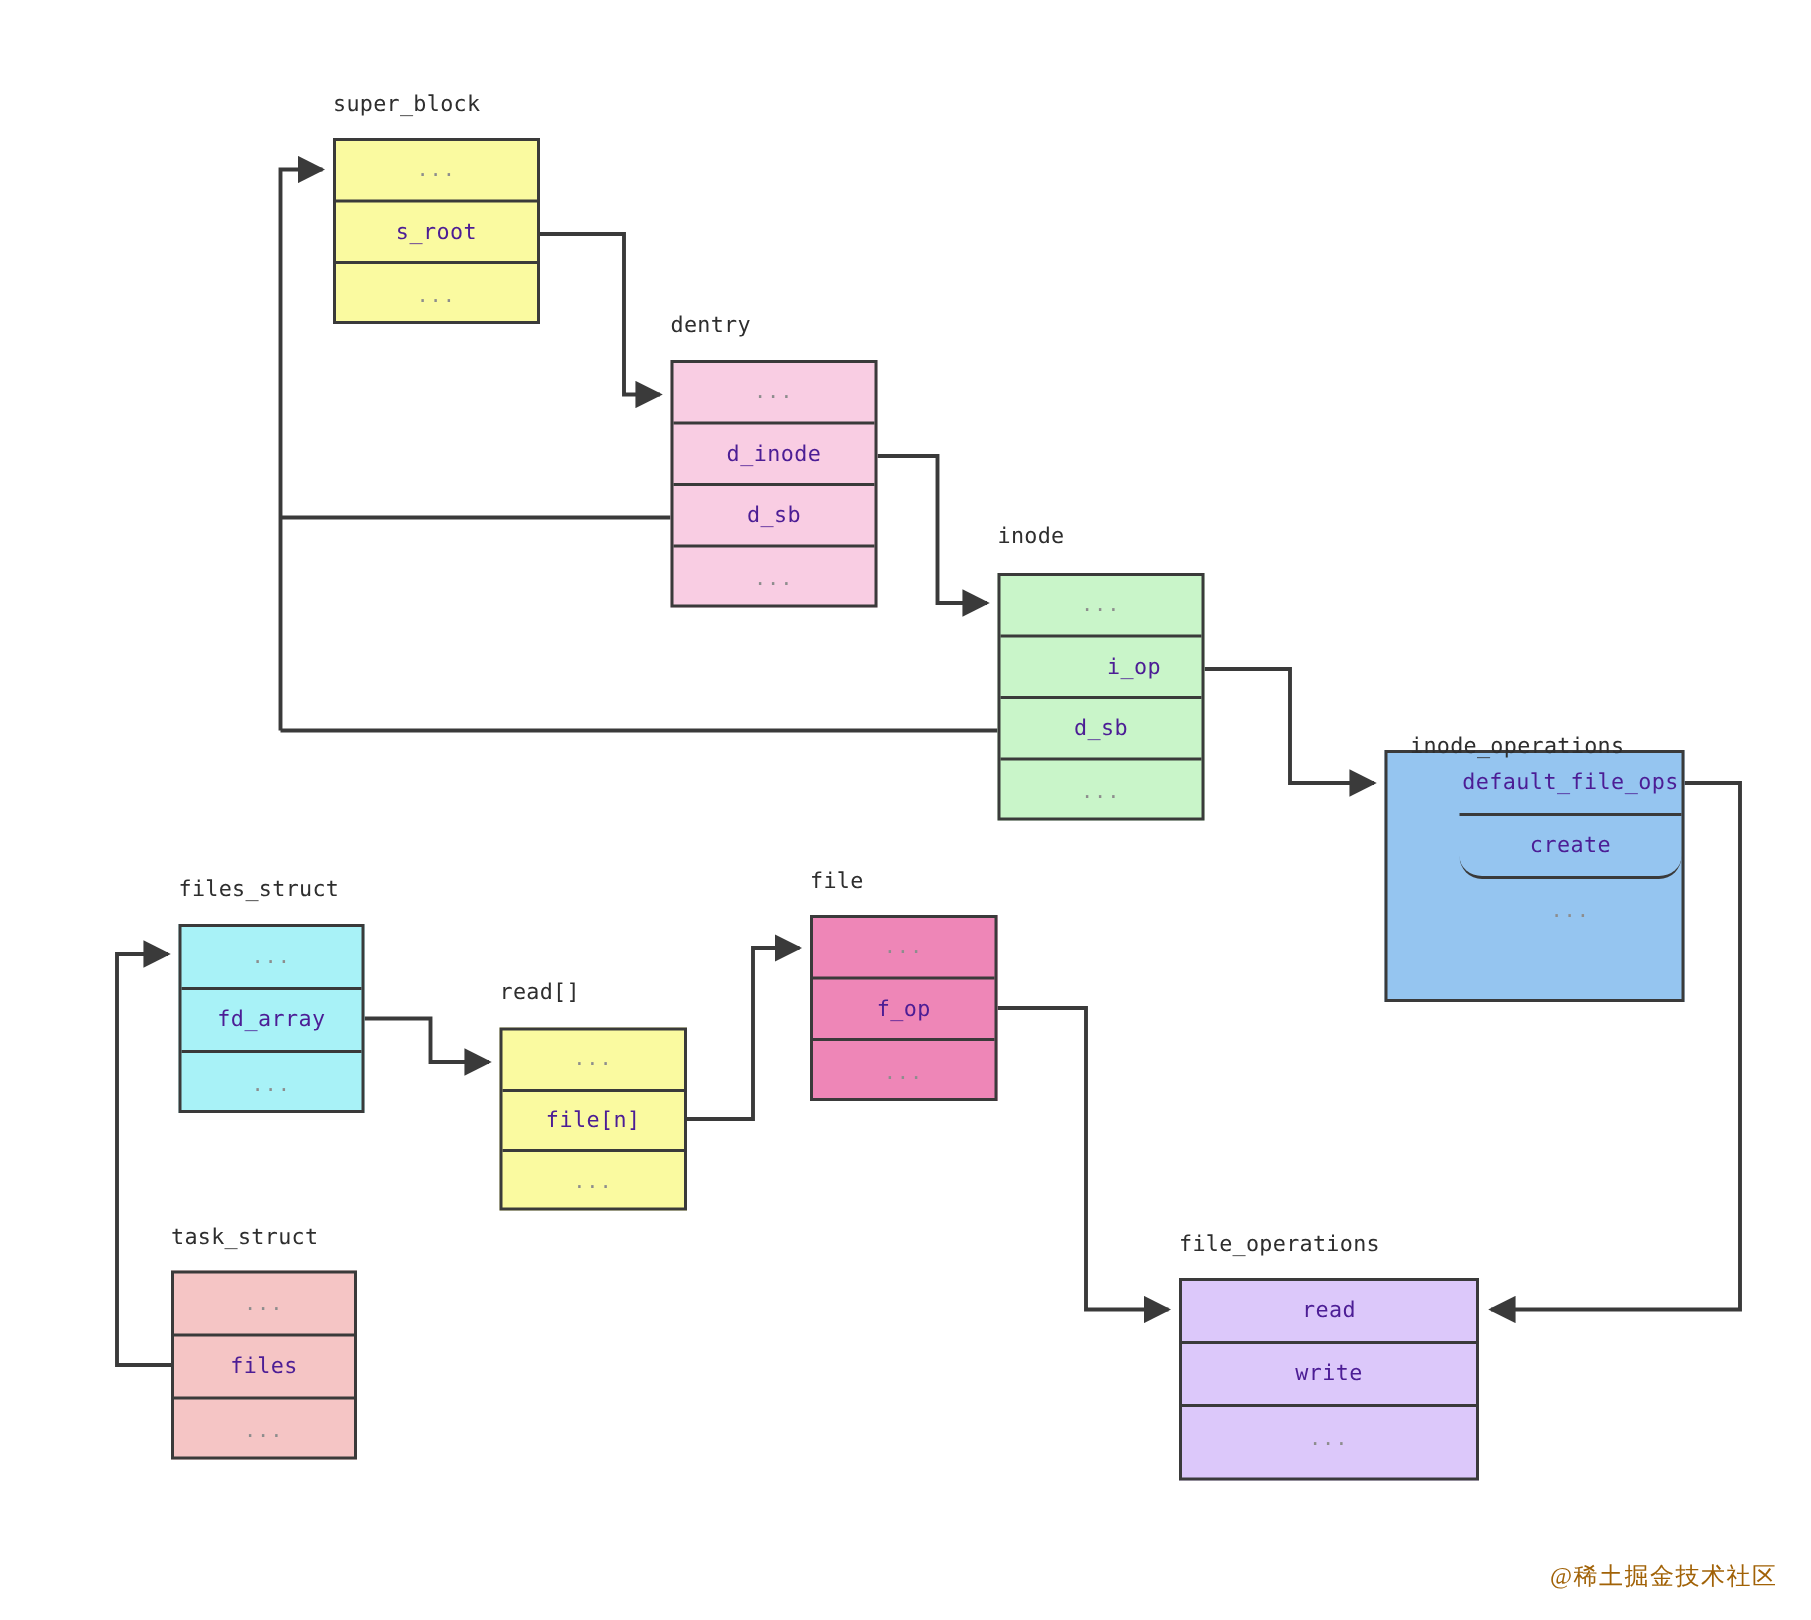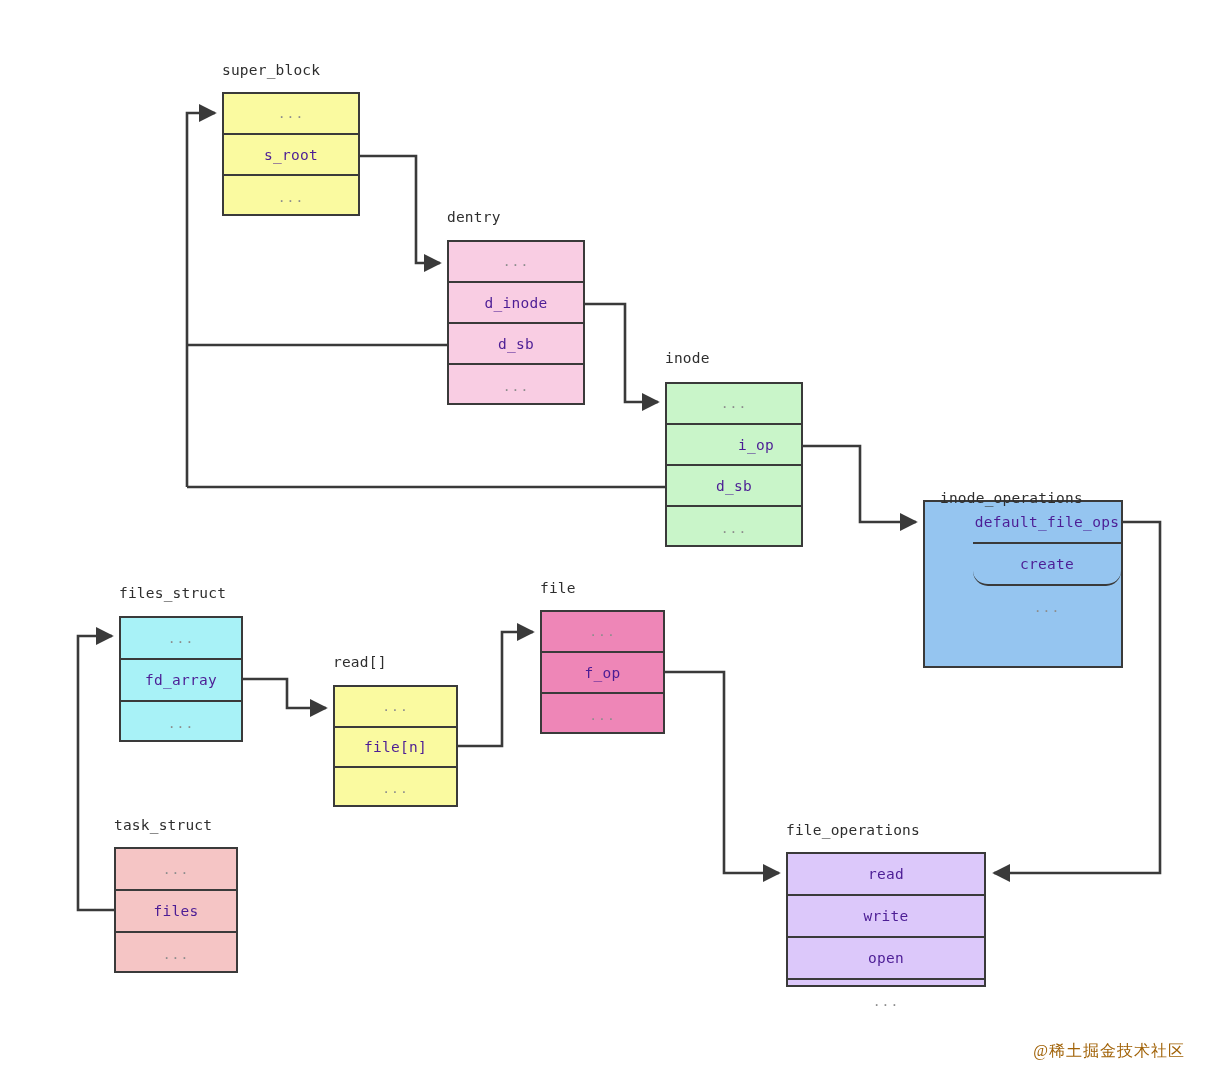--- a/index.html
+++ b/index.html
@@ -162,19 +162,18 @@
   <div class="struct" style="left:540px; top:610px; width:125px; height:124px; background:#ee86b7;">
     <div class="row ellipsis" style="height:41px;">...</div>
     <div class="row" style="height:41px;">f_op</div>
     <div class="row ellipsis" style="height:42px;">...</div>
   </div>
 
   <div class="struct-title" style="left:786px; top:822px; width:200px;">file_operations</div>
   <div class="struct" style="left:786px; top:852px; width:200px; height:135px; background:#dcc8fa;">
     <div class="row" style="height:42px;">read</div>
     <div class="row" style="height:42px;">write</div>
-    <div class="row" style="height:42px;">open</div>
     <div class="row ellipsis" style="height:42px;">...</div>
   </div>
 
   <div class="watermark">@稀土掘金技术社区</div>
 
 </div>
 
 </body></html>

